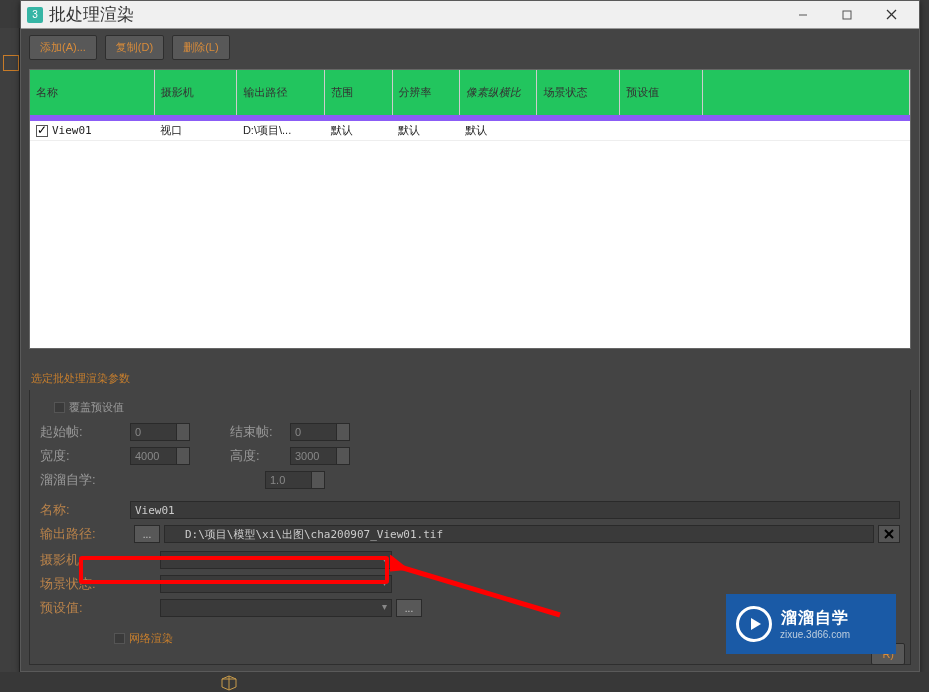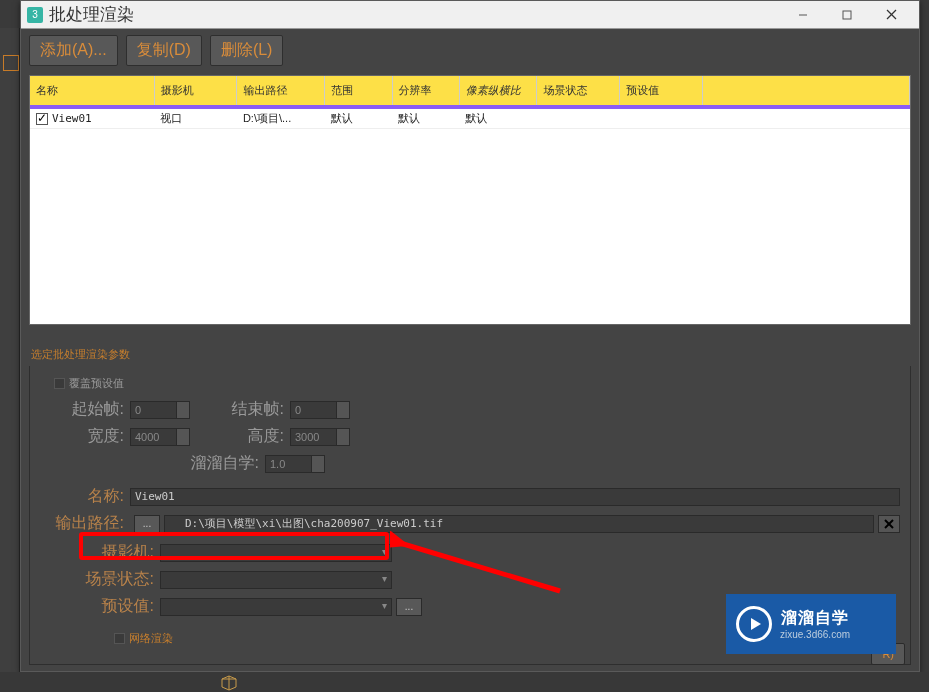--- a/index.html
+++ b/index.html
@@ -36,44 +36,44 @@
     .titlebar .win-btn {
       width: 44px; height: 28px; display: flex; align-items: center; justify-content: center;
       color: #555;
     }
     
     .toolbar {
       padding: 6px 8px; display: flex; gap: 8px;
     }
     .btn {
       background: #585858; border: 1px solid #2e2e2e; color: #d98c3a;
-      padding: 4px 10px; border-radius: 2px; font-size: 16px;
+      padding: 4px 10px; border-radius: 2px; font-size: 11px;
     }
     
     .table-wrap { margin: 3px 8px 0 8px; background: #fff; border: 1px solid #666; height: 292px; overflow: hidden; }
     table { width: 100%; border-collapse: collapse; table-layout: fixed; }
     thead th {
-      background: #fde047; color: #333; font-weight: normal; text-align: left;
-      padding: 7px 6px; border-right: 1px solid #ccc; border-bottom: 4px solid #8b5cf6;
+      background: #22c55e; color: #333; font-weight: normal; text-align: left;
+      padding: 15px 6px; border-right: 1px solid #ccc; border-bottom: 6px solid #8b5cf6;
       font-size: 11px; white-space: nowrap; overflow:hidden;
     }
     tbody td {
       background: #fff; color: #222; padding: 2px 6px; border-bottom: 1px solid #eee;
       font-size: 11px; white-space: nowrap; overflow: hidden; text-overflow: ellipsis;
     }
     .chk { display:inline-block; width:12px; height:12px; border:1px solid #555; background:#fff; position:relative; vertical-align:middle; margin-right:4px; }
     .chk.checked::after { content:"✓"; position:absolute; left:0; top:-3px; font-size:12px; color:#000; }
     
     .section-label { color:#c87f2d; margin: 22px 0 4px 10px; font-size:11px; }
     .params {
       margin: 0 8px 6px 8px; border:1px solid #2e2e2e; border-top:none;
       background:#444; padding: 10px 10px 12px 10px; position:relative;
     }
     .row { display:flex; align-items:center; margin-bottom:6px; }
-    .row .label { width:90px; text-align:right; padding-right:6px; color:#b8824a; font-size:16px; }
+    .row .label { width:90px; padding-right:6px; color:#b8824a; font-size:13px; }
     .row .label.gray { color:#999; }
     .field {
       background:#3a3a3a; border:1px solid #2a2a2a; height:18px; color:#888;
       padding:0 4px; font-size:11px; display:flex; align-items:center; position:relative;
     }
     .spinner { width:60px; }
     .spinner::after {
       content:""; position:absolute; right:0; top:0; bottom:0; width:12px;
       background: linear-gradient(#555,#555) 0 0/100% 50% no-repeat, linear-gradient(#555,#555) 0 100%/100% 50% no-repeat;
       border-left:1px solid #2a2a2a;

